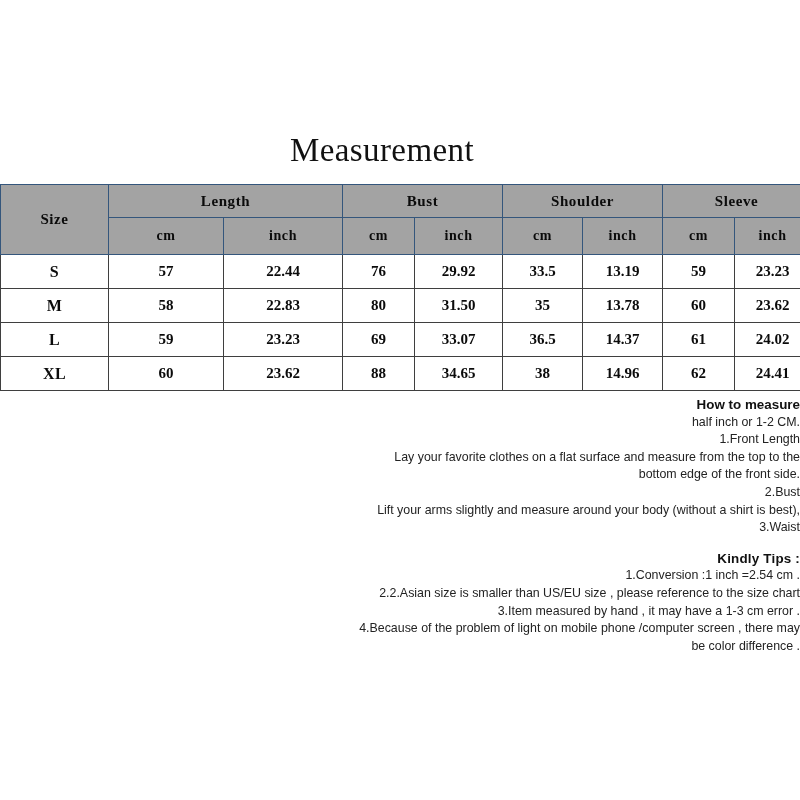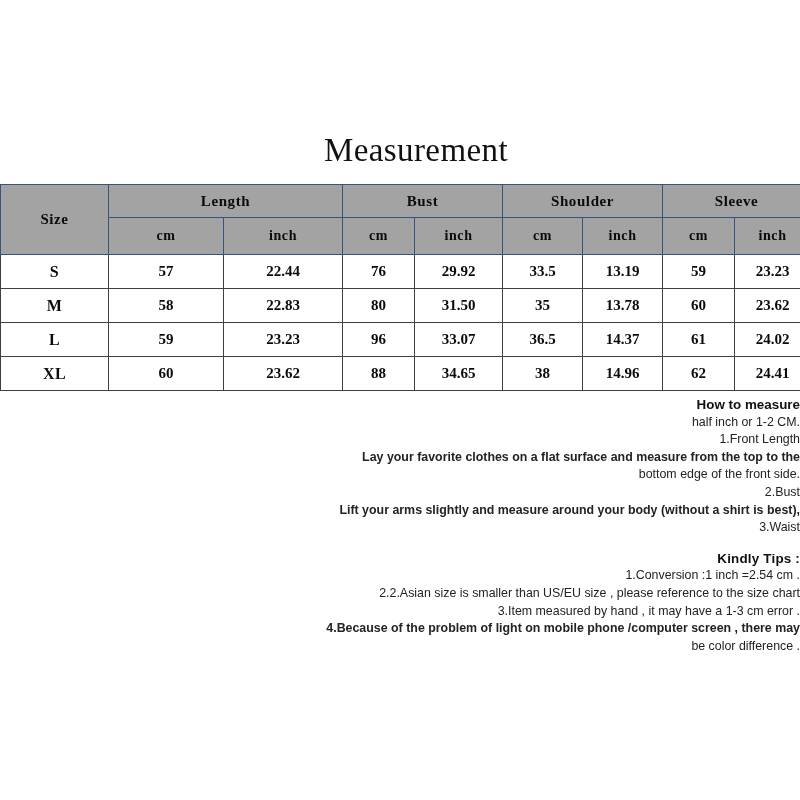--- a/index.html
+++ b/index.html
@@ -20,21 +20,20 @@
     position: absolute;
     top: 132px;
     left: 0;
     width: 764px;
     text-align: center;
     font-family: "Liberation Serif", serif;
     font-size: 33px;
     font-weight: 400;
     color: #111111;
     letter-spacing: 0.4px;
-    padding-left: 34px;
   }
 
   
   .size-table {
     position: absolute;
     top: 184px;
     left: 0;
     width: 800px;
     border-collapse: collapse;
     table-layout: fixed;
@@ -105,21 +104,21 @@
     font-weight: bold;
     font-size: 13.4px;
     color: #111111;
     margin-left: 66px;
   }
   .n-line {
     margin-left: 32px;
     white-space: pre-wrap;
   }
   .n-ind1 { margin-left: 62px; }
-  .n-ind2 { margin-left: 112px; font-weight: bold; }
+  .n-ind2 { margin-left: 112px; }
   .n-ind3 { margin-left: 56px; }
   .gap { height: 13px; }
   .n-head2 {
     font-weight: bold;
     font-size: 13.4px;
     color: #111111;
     letter-spacing: 0.2px;
   }
 </style>
 </head>
@@ -178,21 +177,21 @@
       <td>31.50</td>
       <td>35</td>
       <td>13.78</td>
       <td>60</td>
       <td>23.62</td>
     </tr>
     <tr>
       <td class="sz">L</td>
       <td>59</td>
       <td>23.23</td>
-      <td>96</td>
+      <td>69</td>
       <td>33.07</td>
       <td>36.5</td>
       <td>14.37</td>
       <td>61</td>
       <td>24.02</td>
     </tr>
     <tr>
       <td class="sz">XL</td>
       <td>60</td>
       <td>23.62</td>

